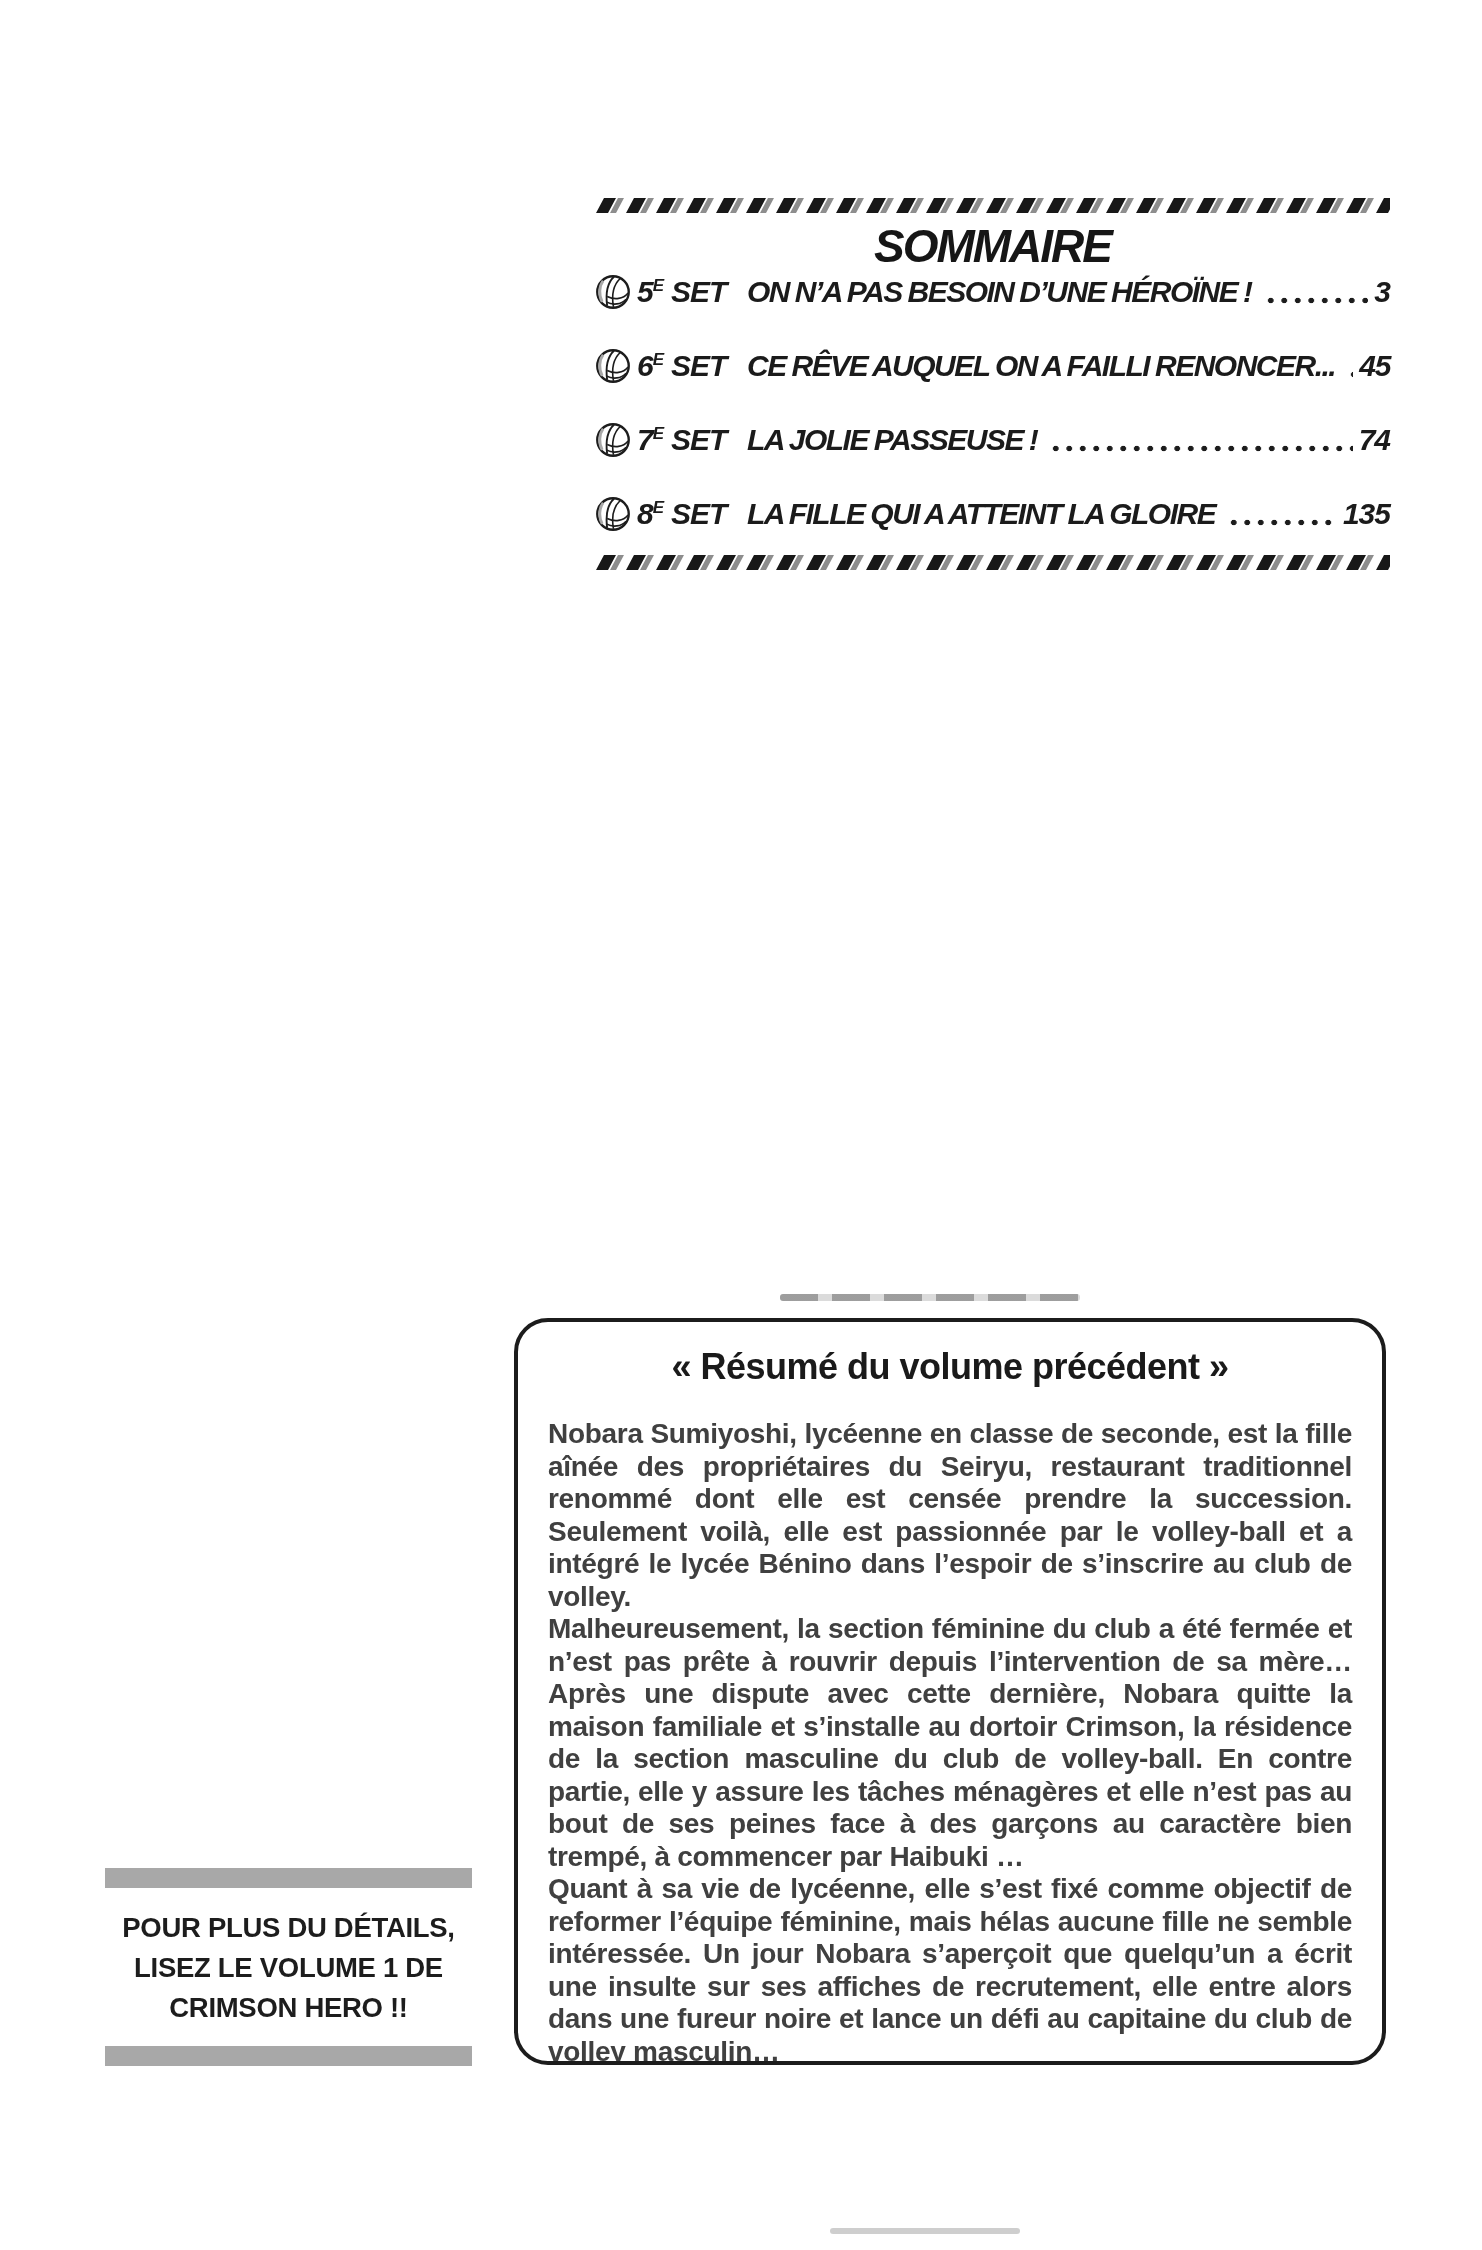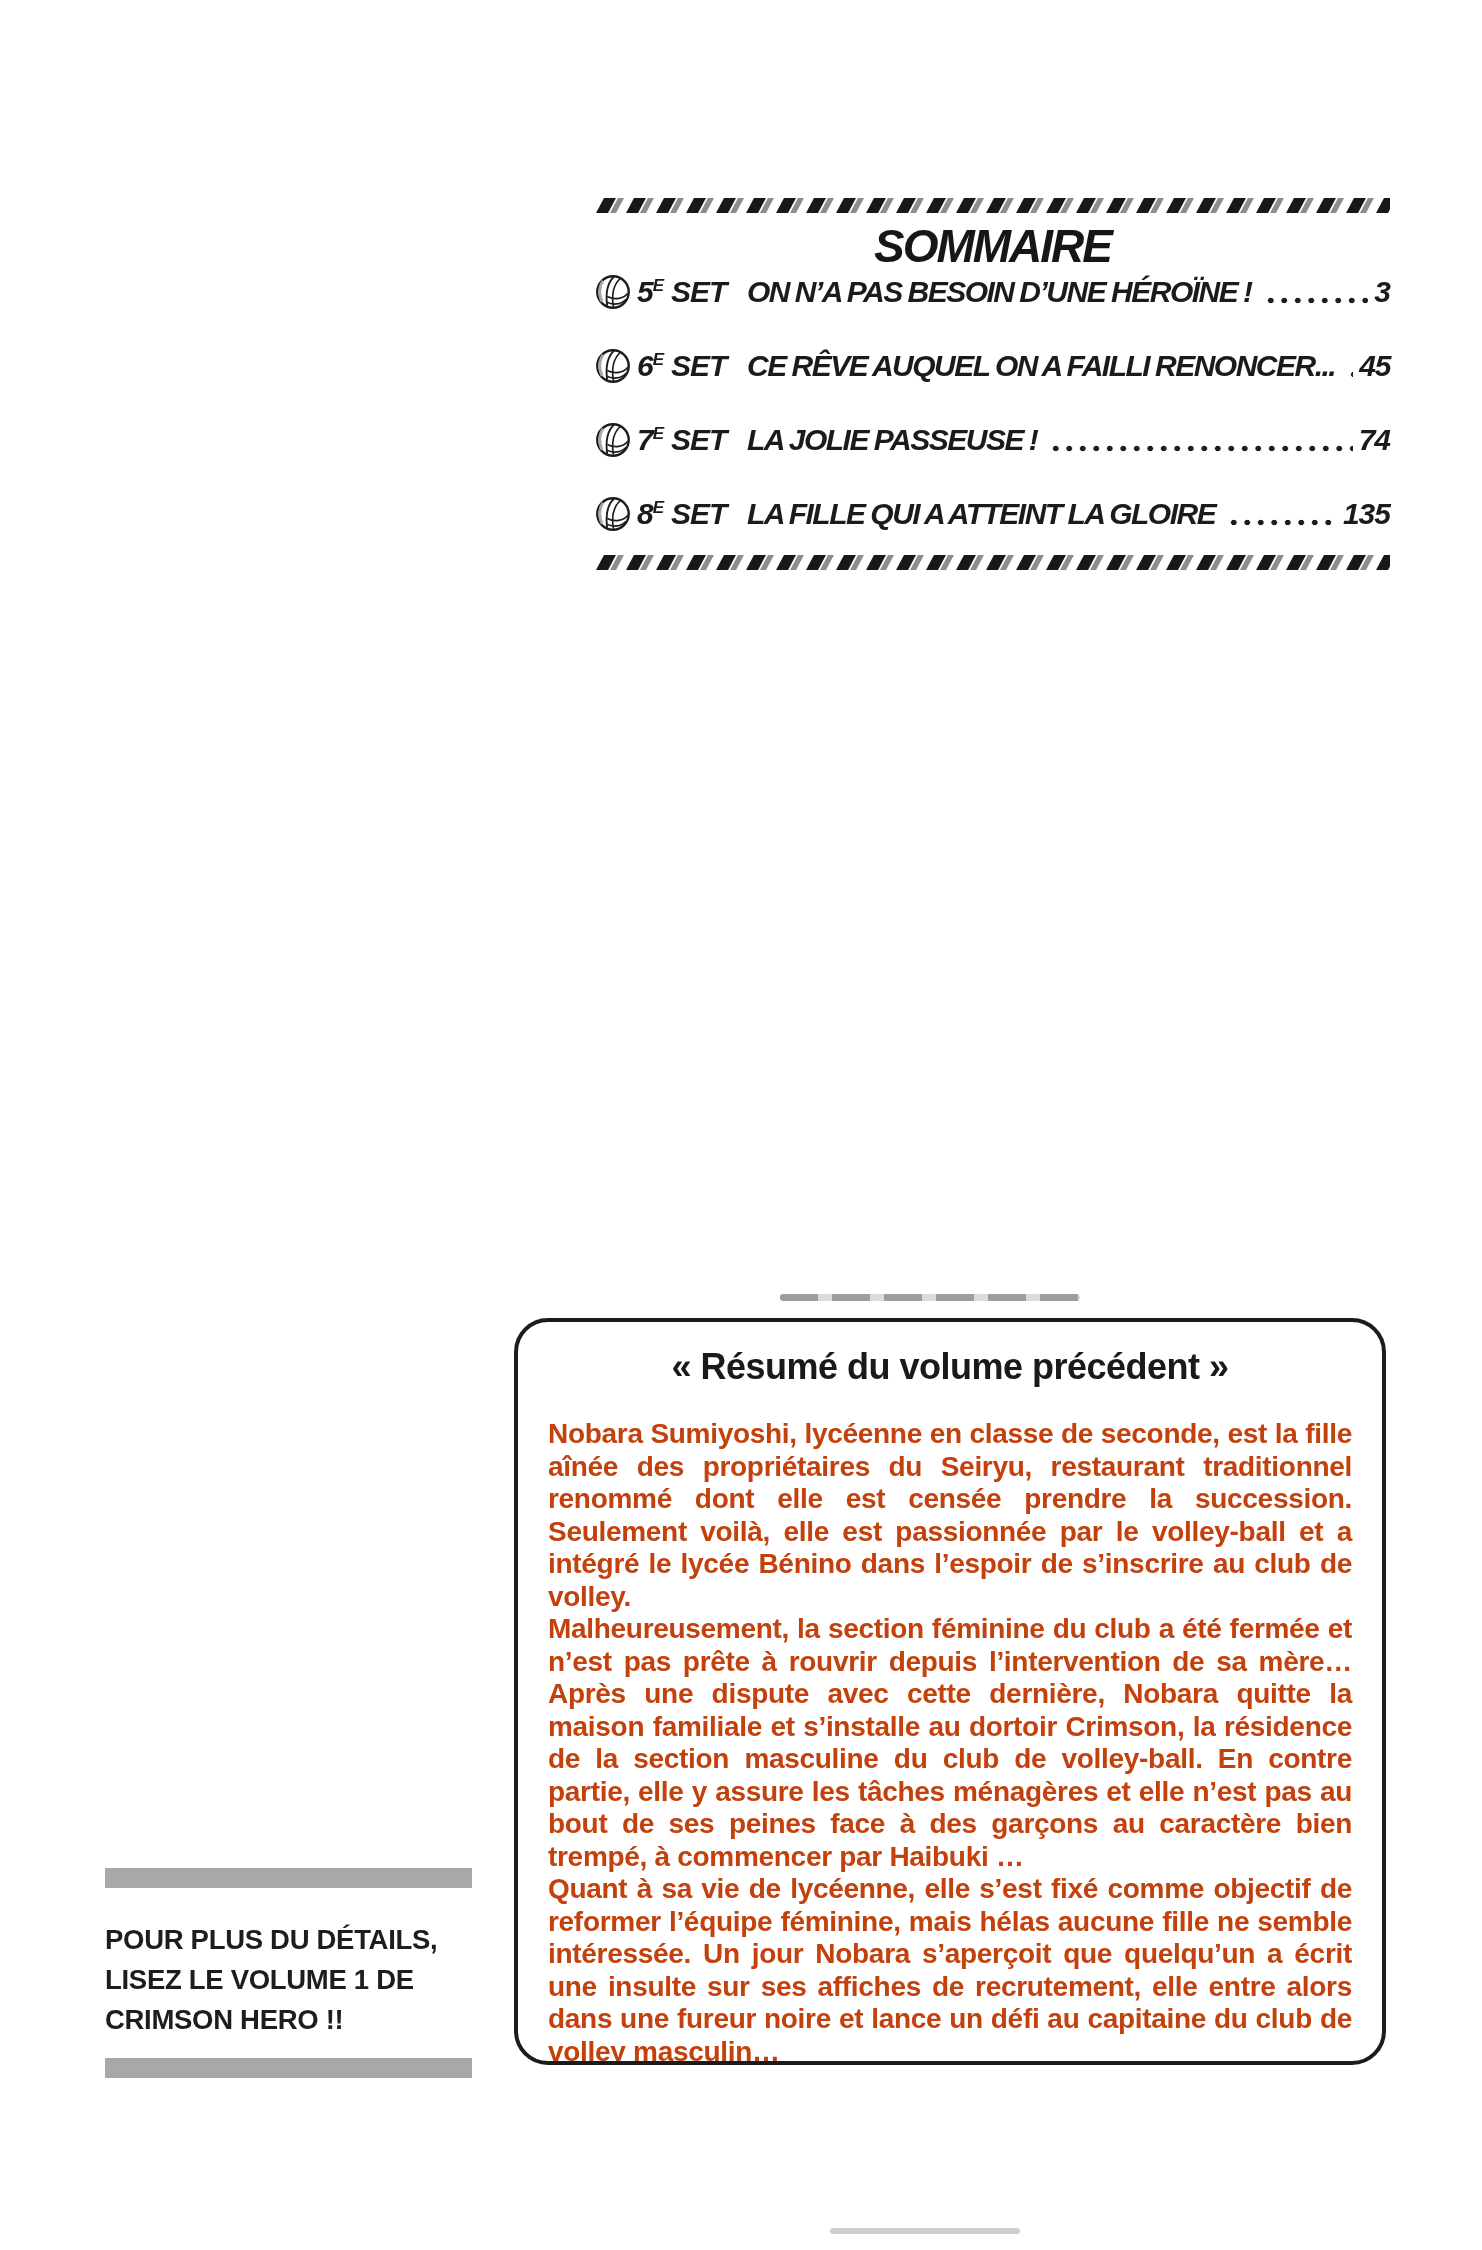--- a/index.html
+++ b/index.html
@@ -69,26 +69,26 @@
     margin:0 0 30px 0;text-align:center;
     font-size:36px;line-height:42px;font-weight:bold;
     letter-spacing:-0.5px;color:#1a1a1a;
   }
   .summary-p{
     margin:0;
     font-size:28px;font-weight:bold;
     line-height:32.5px;
     text-align:justify;
     letter-spacing:-0.3px;
-    color:#c2410c;
+    color:#404040;
   }
   
   .promo{position:absolute;left:105px;top:1868px;width:367px;}
   .promo-bar{height:20px;background:#a8a8a8;}
-  .promo-text{padding:32px 0 18px 0;}
+  .promo-text{padding:20px 0 18px 0;text-align:center;}
   .promo-line{
     font-size:27.5px;line-height:40px;font-weight:bold;
     letter-spacing:-0.3px;color:#1d1d1d;white-space:nowrap;
   }
   
   .artifact{position:absolute;opacity:.75;border-radius:3px;}
   .artifact-a{
     left:780px;top:1294px;width:300px;height:7px;
     background:repeating-linear-gradient(90deg,#7d7d7d 0 38px,#cfcfcf 38px 52px);
   }

